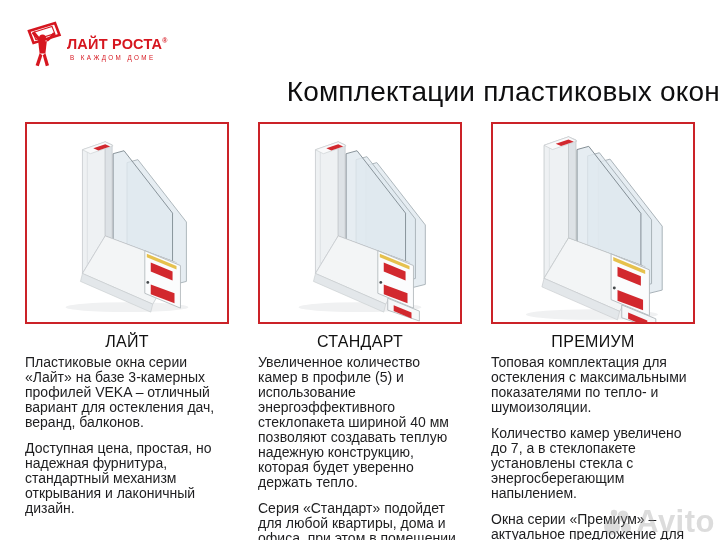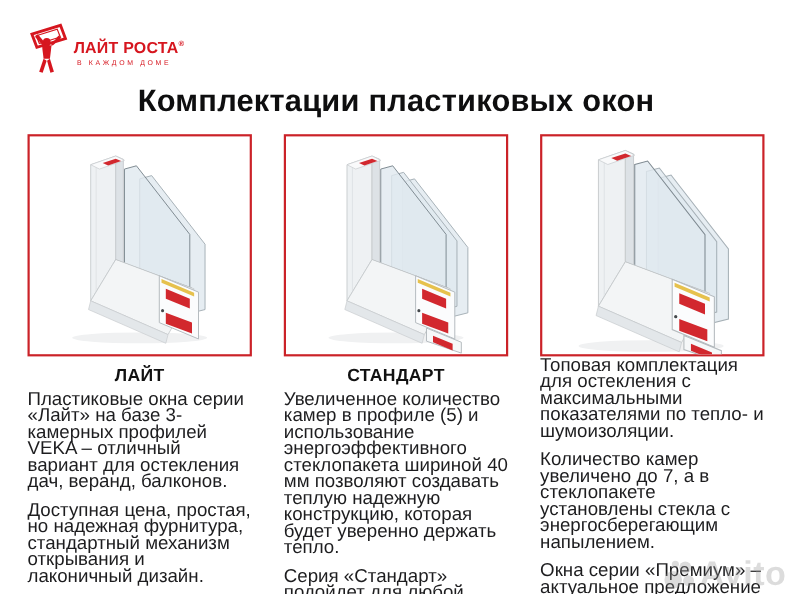--- a/index.html
+++ b/index.html
@@ -9,30 +9,30 @@
 
   
   .logo{position:absolute;left:20px;top:20px;display:flex;align-items:flex-start;}
   .logo-figure{width:46px;height:48px;flex:0 0 auto;}
   .logo-text{margin-top:17px;margin-left:1px;}
   .brand{color:#d6161f;font-weight:bold;font-size:14.5px;letter-spacing:.2px;white-space:nowrap;line-height:1;}
   .reg{font-size:7px;vertical-align:top;}
   .tagline{color:#d6161f;font-size:6.3px;letter-spacing:2.4px;margin-top:2px;margin-left:3px;white-space:nowrap;}
 
   
-  h1{position:absolute;top:76px;left:0;width:100%;margin:0;text-align:center;
-     font-size:28px;font-weight:bold;color:#0e0e0f;letter-spacing:.2px;}
+  h1{position:absolute;top:76px;left:0;width:100%;margin:0;text-align:right;
+     font-size:28px;font-weight:normal;color:#0e0e0f;letter-spacing:.2px;}
 
   
   .columns{position:absolute;top:122px;left:25px;width:670px;display:flex;justify-content:space-between;}
   .col{width:204px;flex:0 0 204px;}
   .img-box{box-sizing:border-box;width:204px;height:202px;border:2px solid #cb2228;background:#fff;}
   .img-box svg{width:100%;height:100%;display:block;}
-  .col h2{margin:9px 0 4px;text-align:center;font-size:16px;font-weight:bold;color:#111;letter-spacing:.3px;}
-  .col p{margin:0 0 11px;font-size:17px;line-height:15px;color:#1d1d1f;}
+  .col h2{margin:9px 0 4px;text-align:center;font-size:16px;font-weight:normal;color:#111;letter-spacing:.3px;}
+  .col p{margin:0 0 11px;font-size:14px;line-height:15px;color:#1d1d1f;}
 
   
   .watermark{position:absolute;right:5px;bottom:0px;display:flex;align-items:center;gap:3px;
              opacity:.34;color:#9a9a9a;font-size:31px;font-weight:bold;letter-spacing:.5px;pointer-events:none;}
   .watermark svg{width:30px;height:30px;}
 </style>
 </head>
 <body>
 
 <div class="page">
@@ -132,20 +132,21 @@
             <polygon points="55,151 126,182 124,190 53,159" fill="#e3e7ea" stroke="#c6cacd" stroke-width="0.6"></polygon>
             <polygon points="118,128 154,143 154,186 118,171" fill="#fbfcfd" stroke="#b4babe" stroke-width="0.9"></polygon>
             <polygon points="120,131 150,143.5 150,147 120,134.5" fill="#e6c14d"></polygon>
             <polygon points="124,140 146,149 146,158 124,149" fill="#d2282e"></polygon>
             <polygon points="124,162 148,171 148,181 124,172" fill="#d2282e"></polygon>
             <circle cx="121" cy="160" r="1.4" fill="#44484b"></circle>
             <polygon points="128,176 160,189 160,199 128,188" fill="#f6f8f9" stroke="#b4babe" stroke-width="0.9"></polygon>
             <polygon points="134,183 152,190.5 152,196.5 134,189" fill="#d2282e"></polygon>
           </svg>
       </div>
+      <h2>ПРЕМИУМ</h2>
       <p>Топовая комплектация для остекления с максимальными показателями по тепло- и шумоизоляции.</p>
       <p>Количество камер увеличено до 7, а в стеклопакете установлены стекла с энергосберегающим напылением.</p>
       <p>Окна серии «Премиум» – актуальное предложение для частных домов, где особенно важно сохранить тепло и зимой «не отапливать улицу».</p>
     </section>
 
   </div>
 
   <div class="watermark">
     <svg viewBox="0 0 30 30">
       <circle cx="9" cy="20" r="8" fill="currentColor"></circle>

